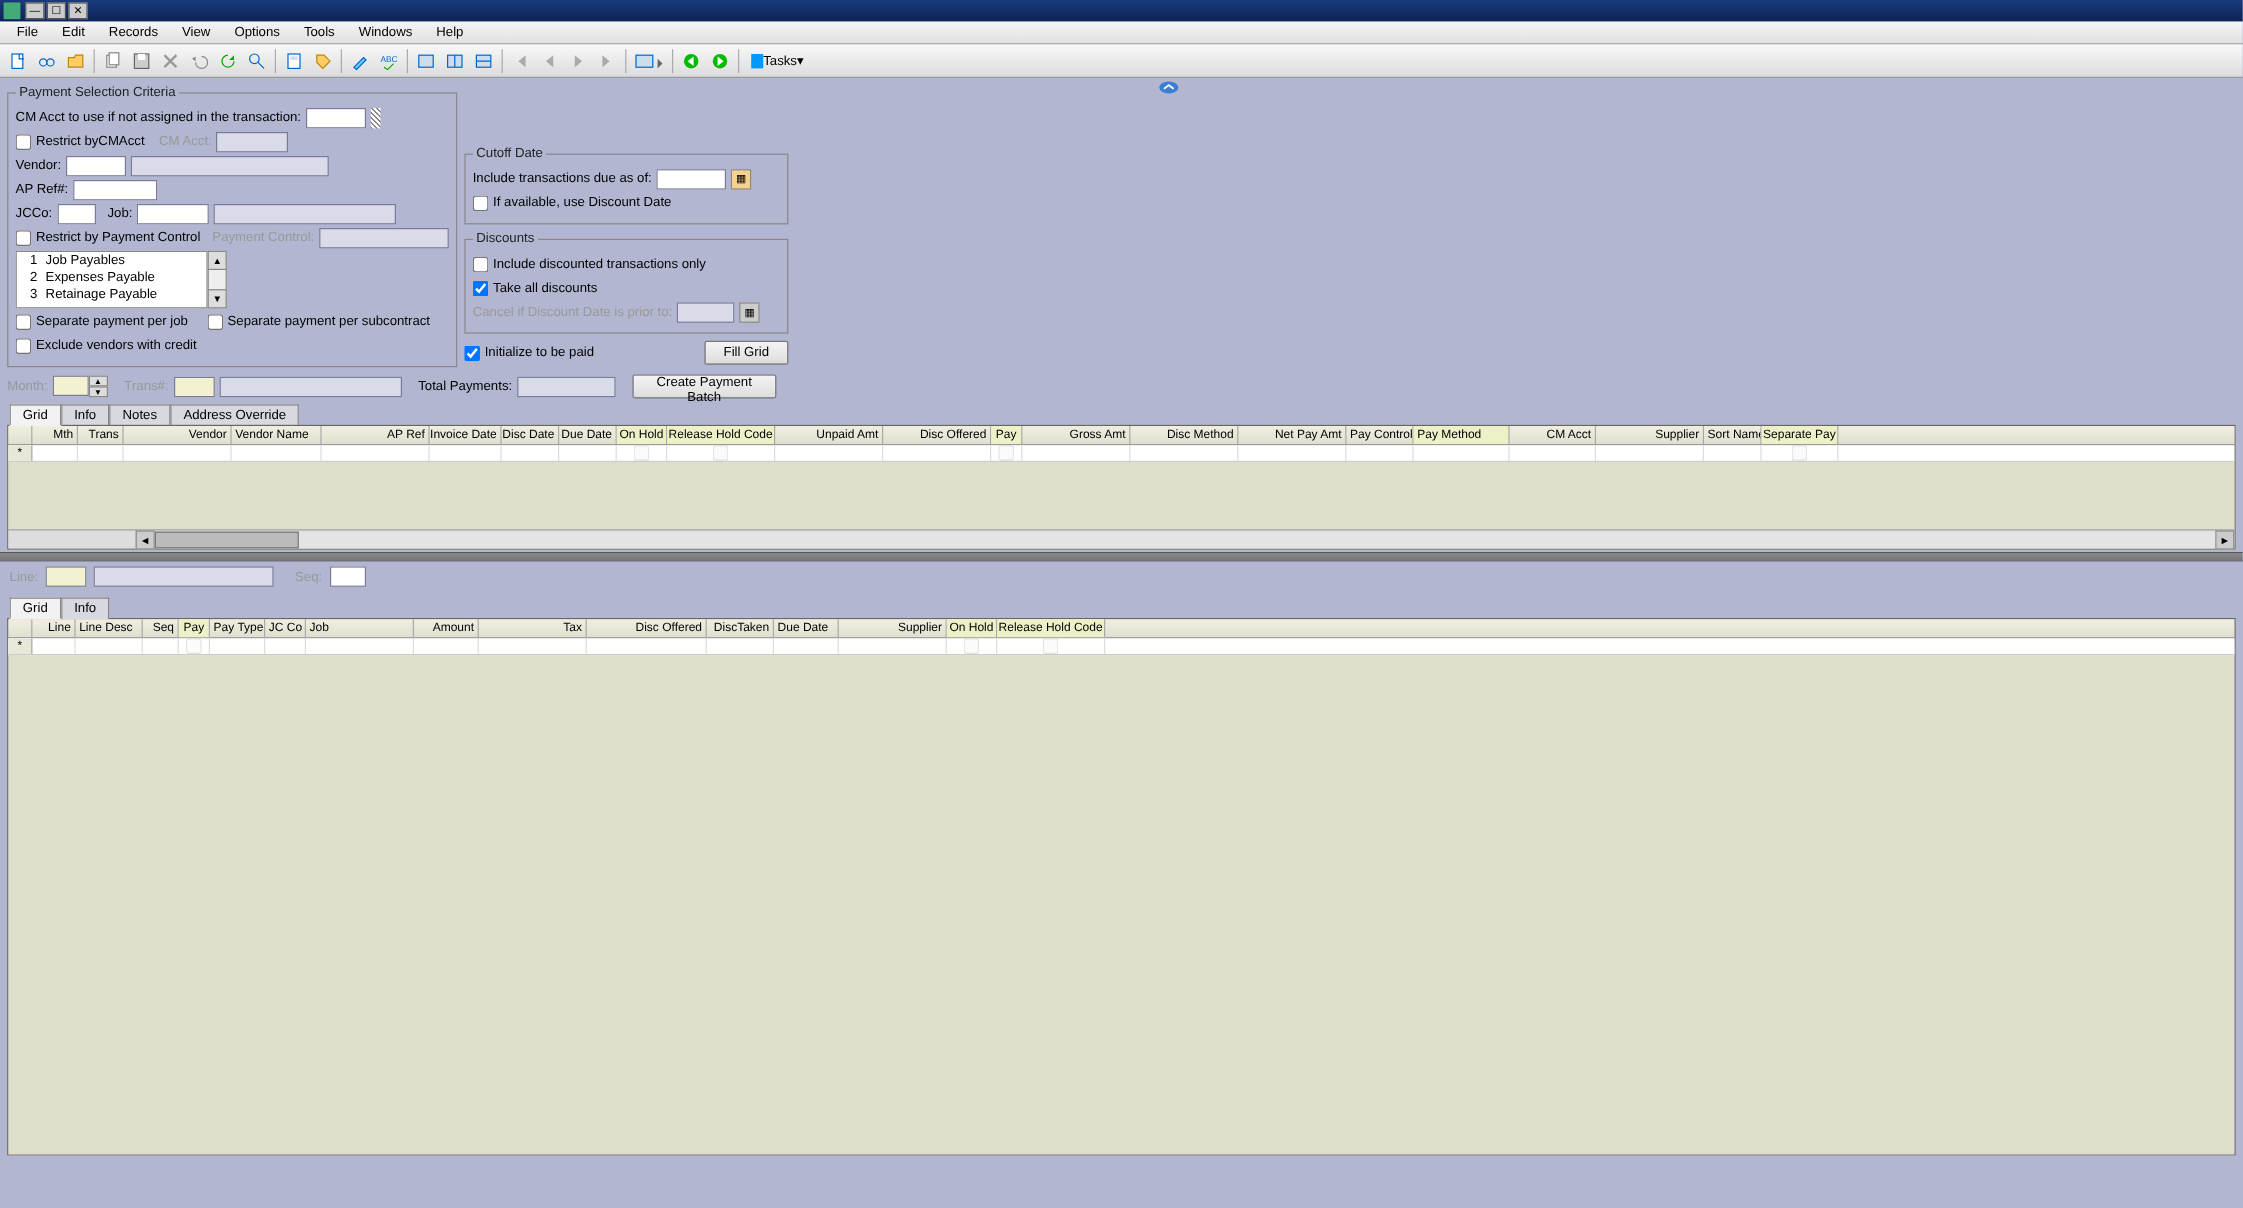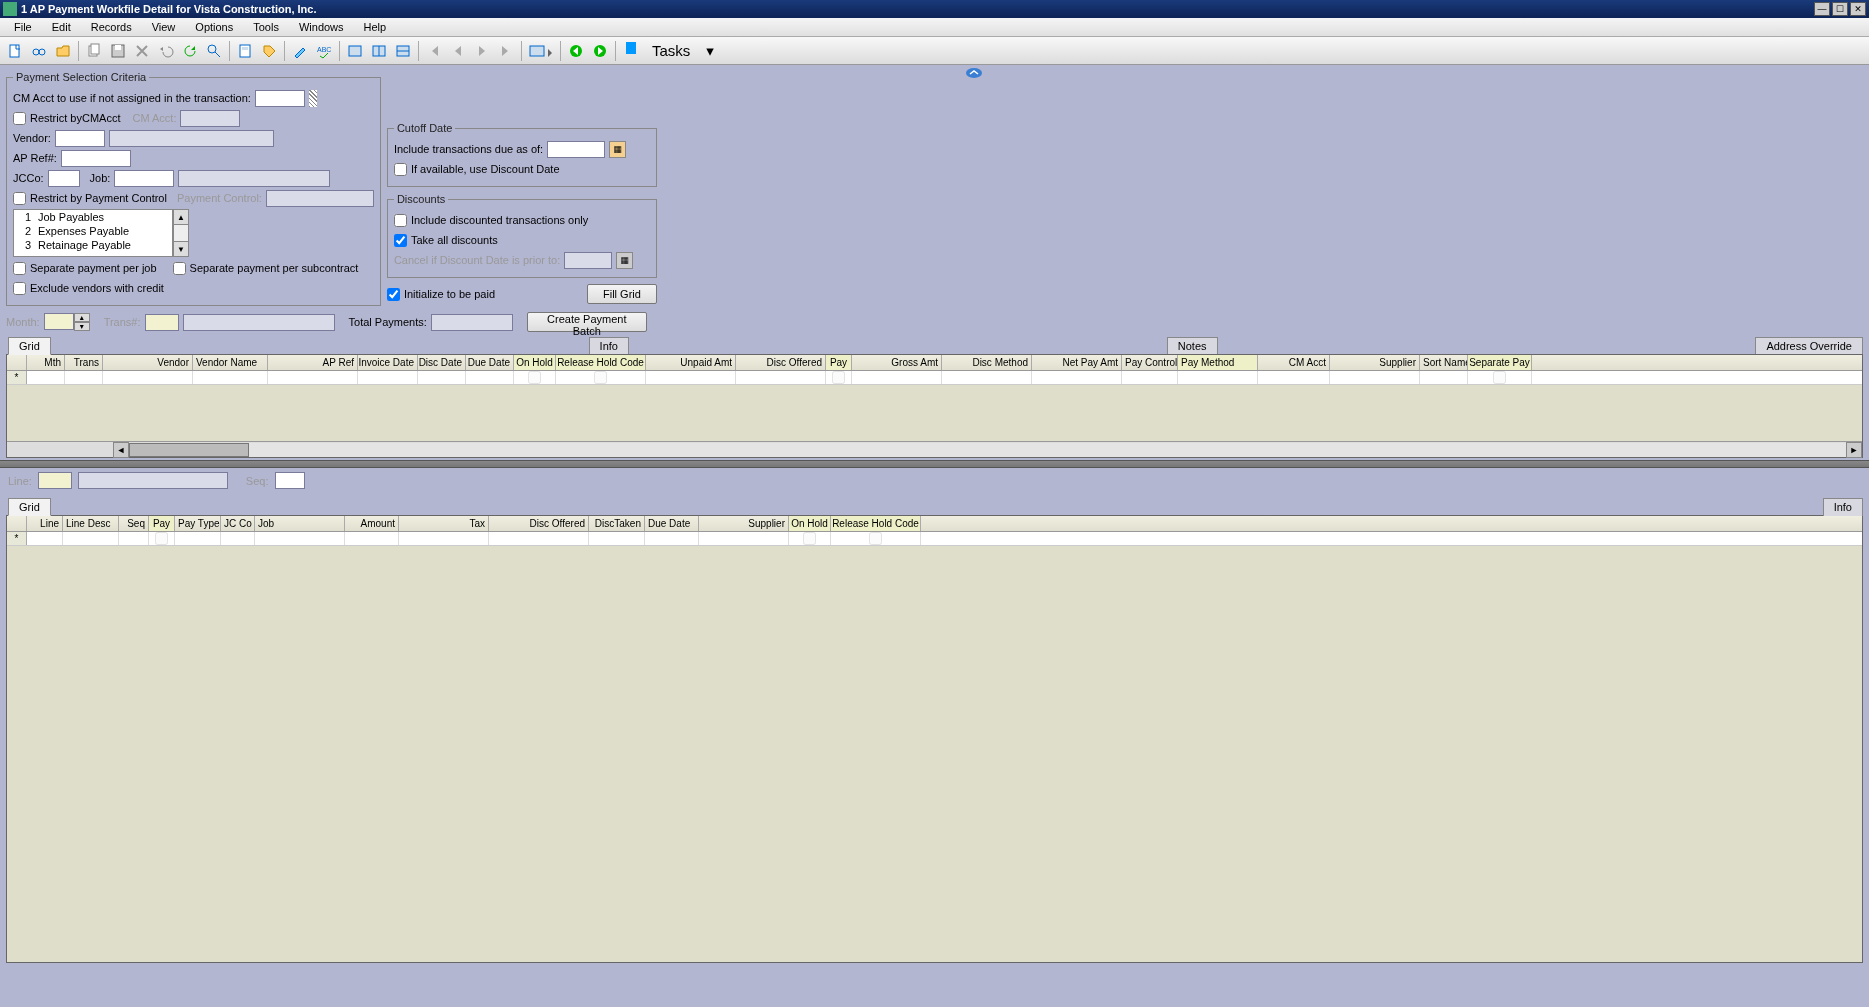--- a/index.html
+++ b/index.html
@@ -13,21 +13,21 @@
 .title-bar .win-btn { width: 16px; height: 14px; background: #ccc; border: 1px solid #555; display:flex; align-items:center; justify-content:center; font-size:9px; cursor:pointer; color:#000;}
 
 
 .menu-bar { background: linear-gradient(#f5f5f5,#e0e0e0); height: 19px; display: flex; align-items: center; padding: 0 6px; gap: 4px; border-bottom:1px solid #aaa;}
 .menu-bar .menu-item { padding: 2px 8px; cursor: pointer; }
 
 
 .toolbar { background: linear-gradient(#f8f8f8,#dcdcdc); height: 28px; display: flex; align-items: center; padding: 2px 4px; gap: 2px; border-bottom:1px solid #999;}
 .tool-btn { width: 22px; height: 22px; border: 1px solid transparent; border-radius:3px; display:flex; align-items:center; justify-content:center; cursor:pointer; }
 .tool-sep { width:1px; height:20px; background:#aaa; margin:0 2px;}
-.tasks-btn { display:flex; align-items:flex-start; gap:16px; padding:2px 6px; cursor:pointer; font-size:15px;}
+.tasks-btn { display:flex; align-items:flex-end; gap:0; padding:2px 6px; cursor:pointer; font-size:11px;}
 .flag-icon{width:10px;height:12px;background:#09f;display:inline-block;}
 
 
 .page { position:relative; background:#b3b6d1; padding:6px 6px 0 6px; }
 .accordion-icon{position:absolute; right:886px; top:2px; width:18px;height:12px;}
 
 fieldset { border:1px solid #888; padding:4px 6px 6px 6px; margin:0; font-size:11px; position:relative;}
 legend { padding:0 3px; color:#222; font-size:11px;}
 .row { display:flex; align-items:center; gap:4px; margin:2px 0; min-height:18px;}
 label.lbl { white-space:nowrap; }
@@ -45,21 +45,21 @@
 .payable-list{width:160px; height:48px; border:1px solid #888; background:#fff; overflow:hidden; font-size:11px;}
 .payable-list .pl-row{display:flex; padding:1px 4px;}
 .payable-list .pl-num{width:20px; text-align:center;}
 .scr-btn{width:16px;height:16px;border:1px solid #888;background:#ddd;font-size:8px;display:flex;align-items:center;justify-content:center;cursor:pointer;}
 
 .cal-btn{width:17px;height:17px;border:1px solid #888;background:#f5d090;font-size:9px;display:flex;align-items:center;justify-content:center;cursor:pointer;}
 
 .date-row{display:flex;align-items:center;gap:4px;margin-top:6px;}
 
 
-.tabs{display:flex; margin-top:4px; margin-left:2px;justify-content:space-between;}
+.tabs{display:flex; margin-top:4px; margin-left:2px;}
 .tab{padding:2px 10px; background:#e8e8e8; border:1px solid #888; border-bottom:none; margin-right:0; cursor:pointer; position:relative; top:1px; font-size:11px;}
 .tab.active{background:#f2f2f2; border-bottom:1px solid #f2f2f2; z-index:2;}
 .tab:not(.active){background:#d8d8e0;}
 
 
 .grid-wrap{border:1px solid #666; background:#dcdccc; position:relative;}
 .grid-head{display:flex; background:linear-gradient(#efeee0,#e1e0d0); border-bottom:1px solid #999; height:16px; font-size:10px;}
 .grid-head .gh{border-right:1px solid #aaa; padding:1px 3px; white-space:nowrap; overflow:hidden; display:flex; align-items:center; justify-content:flex-end;}
 .gh.left{justify-content:flex-start;}
 .gh.center{justify-content:center;}
@@ -81,21 +81,20 @@
 .lower-body{background:#dedecb; height:430px;}
 
 
 .ico{width:16px;height:16px;display:inline-block;}
 </style>
 </head>
 <body>
 
 <div class="title-bar">
   <span class="icon"></span>
-  <span class="title">1 AP Payment Workfile Detail for Vista Construction, Inc.</span>
   <div class="win-btns">
     <div class="win-btn">—</div>
     <div class="win-btn">☐</div>
     <div class="win-btn">✕</div>
   </div>
 </div>
 
 <div class="menu-bar" id="menu-bar">
     <div class="menu-item">File</div>
     <div class="menu-item">Edit</div>

